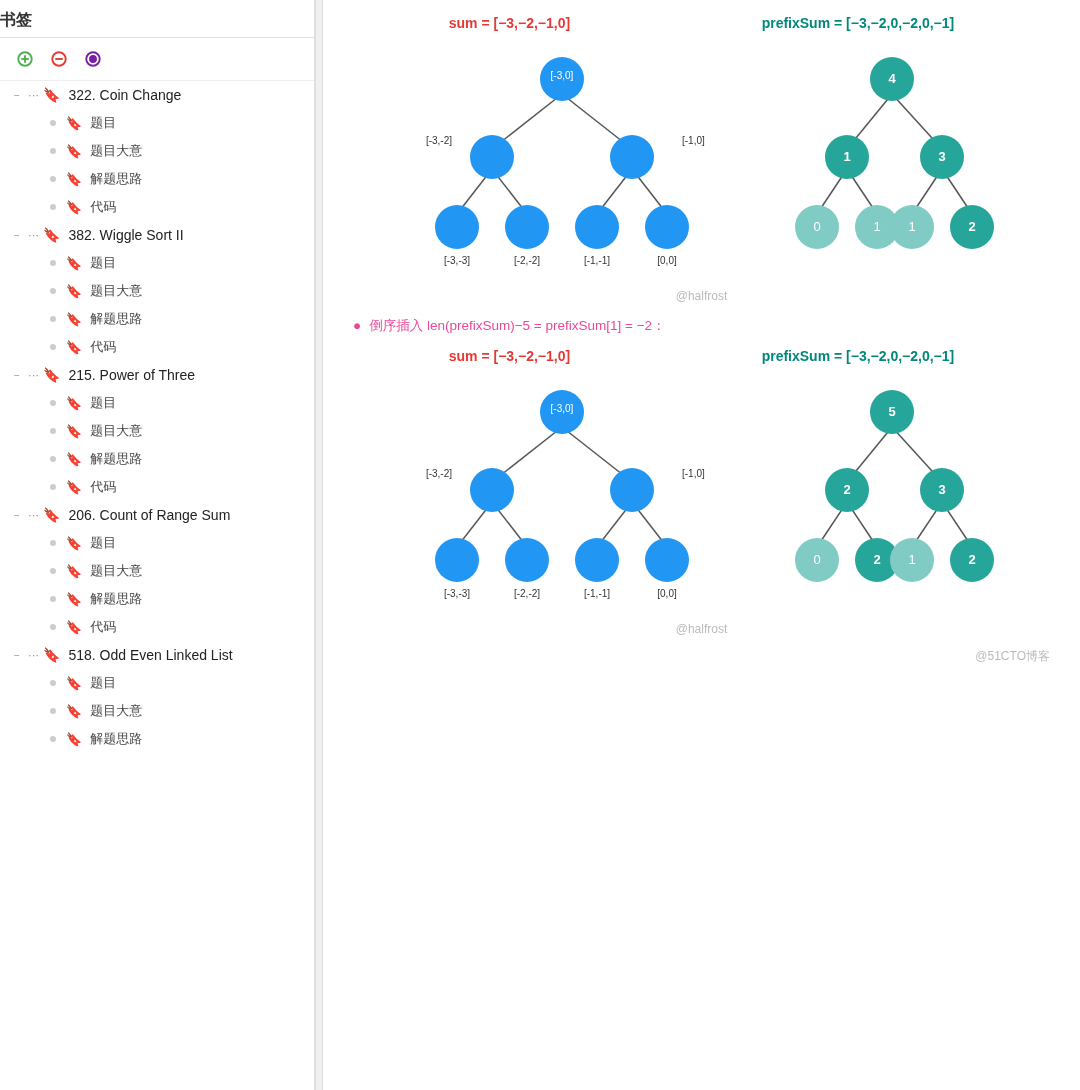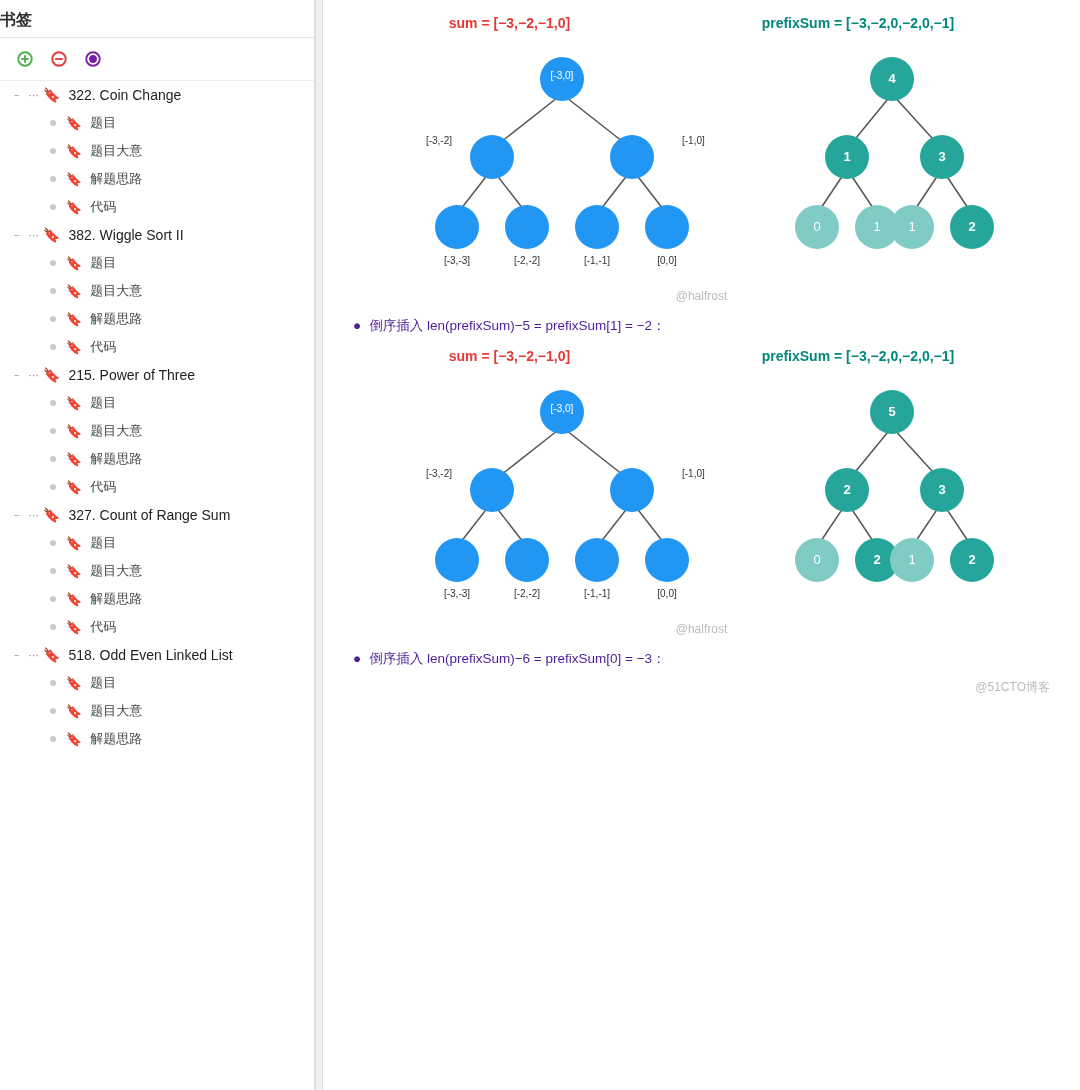--- a/index.html
+++ b/index.html
@@ -126,21 +126,21 @@
       font-size: 13.5px;
       line-height: 1.7;
       color: #333;
       margin: 10px 0;
     }
     .bullet {
       display: flex;
       align-items: center;
       margin: 8px 0;
       font-size: 13.5px;
-      color: #4c1d95;
+      color: #ec4899;
       line-height: 1.7;
     }
     .bullet::before {
       content: "●";
       margin-right: 8px;
       flex-shrink: 0;
     }
     .watermark {
       text-align: center;
       font-size: 12px;
@@ -253,21 +253,21 @@
   <div class="sub-item">
     <span class="dot"></span>
     <span class="sub-bookmark">🔖</span>
     <span>代码</span>
   </div>
 
   <div class="chapter-item">
     <span class="collapse-icon">−</span>
     <span style="margin-right:4px; color:#888; font-size:11px;">···</span>
     <span class="bookmark-icon">🔖</span>
-    <span class="chapter-title">327. Count of Range Sum</span>
+    <span class="chapter-title">206. Count of Range Sum</span>
   </div>
   <div class="sub-item">
     <span class="dot"></span>
     <span class="sub-bookmark">🔖</span>
     <span>题目</span>
   </div>
   <div class="sub-item">
     <span class="dot"></span>
     <span class="sub-bookmark">🔖</span>
     <span>题目大意</span>
@@ -456,18 +456,15 @@
         <text x="130" y="182" text-anchor="middle" fill="white" font-size="13">1</text>
         <circle cx="190" cy="178" r="22" fill="#26a69a"></circle>
         <text x="190" y="182" text-anchor="middle" fill="white" font-size="13" font-weight="bold">2</text>
       </svg>
     </div>
   </div>
 
   <div class="watermark">@halfrost</div>
 
 
-  <div class="bullet">
-    <span>倒序插入 len(prefixSum)−6 = prefixSum[0] = −3：</span>
-  </div>
 
   <div style="text-align:right; font-size:12px; color:#bbb; margin-top:8px;">@51CTO博客</div>
 </div>
 
 </body></html>

